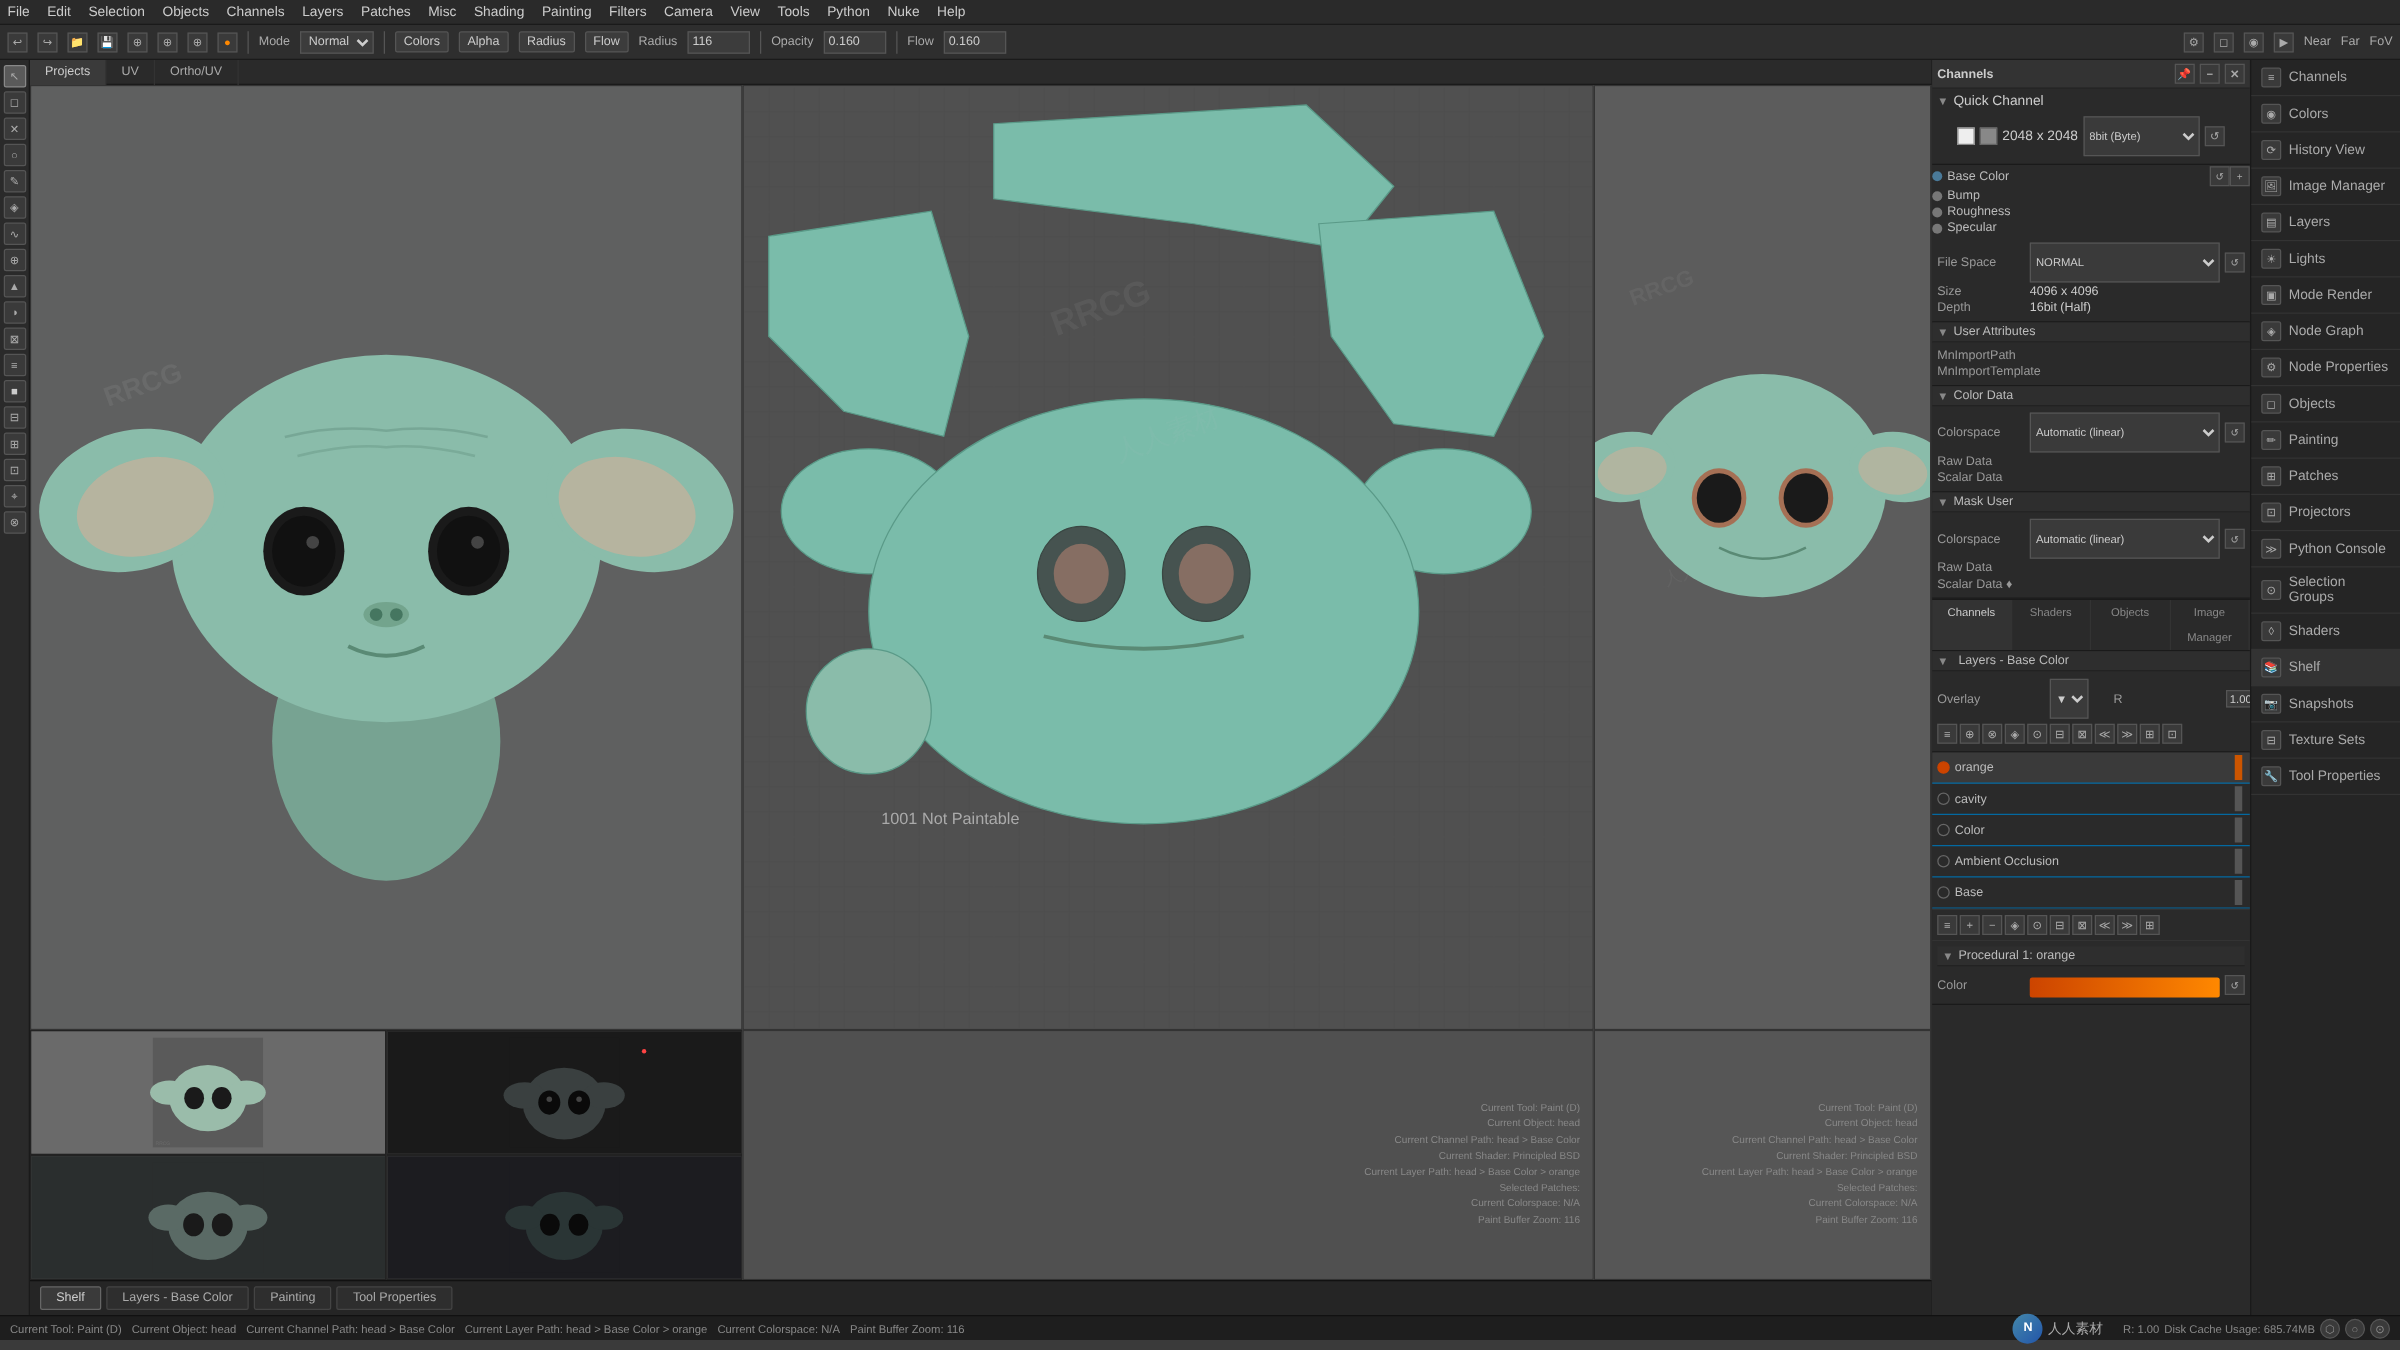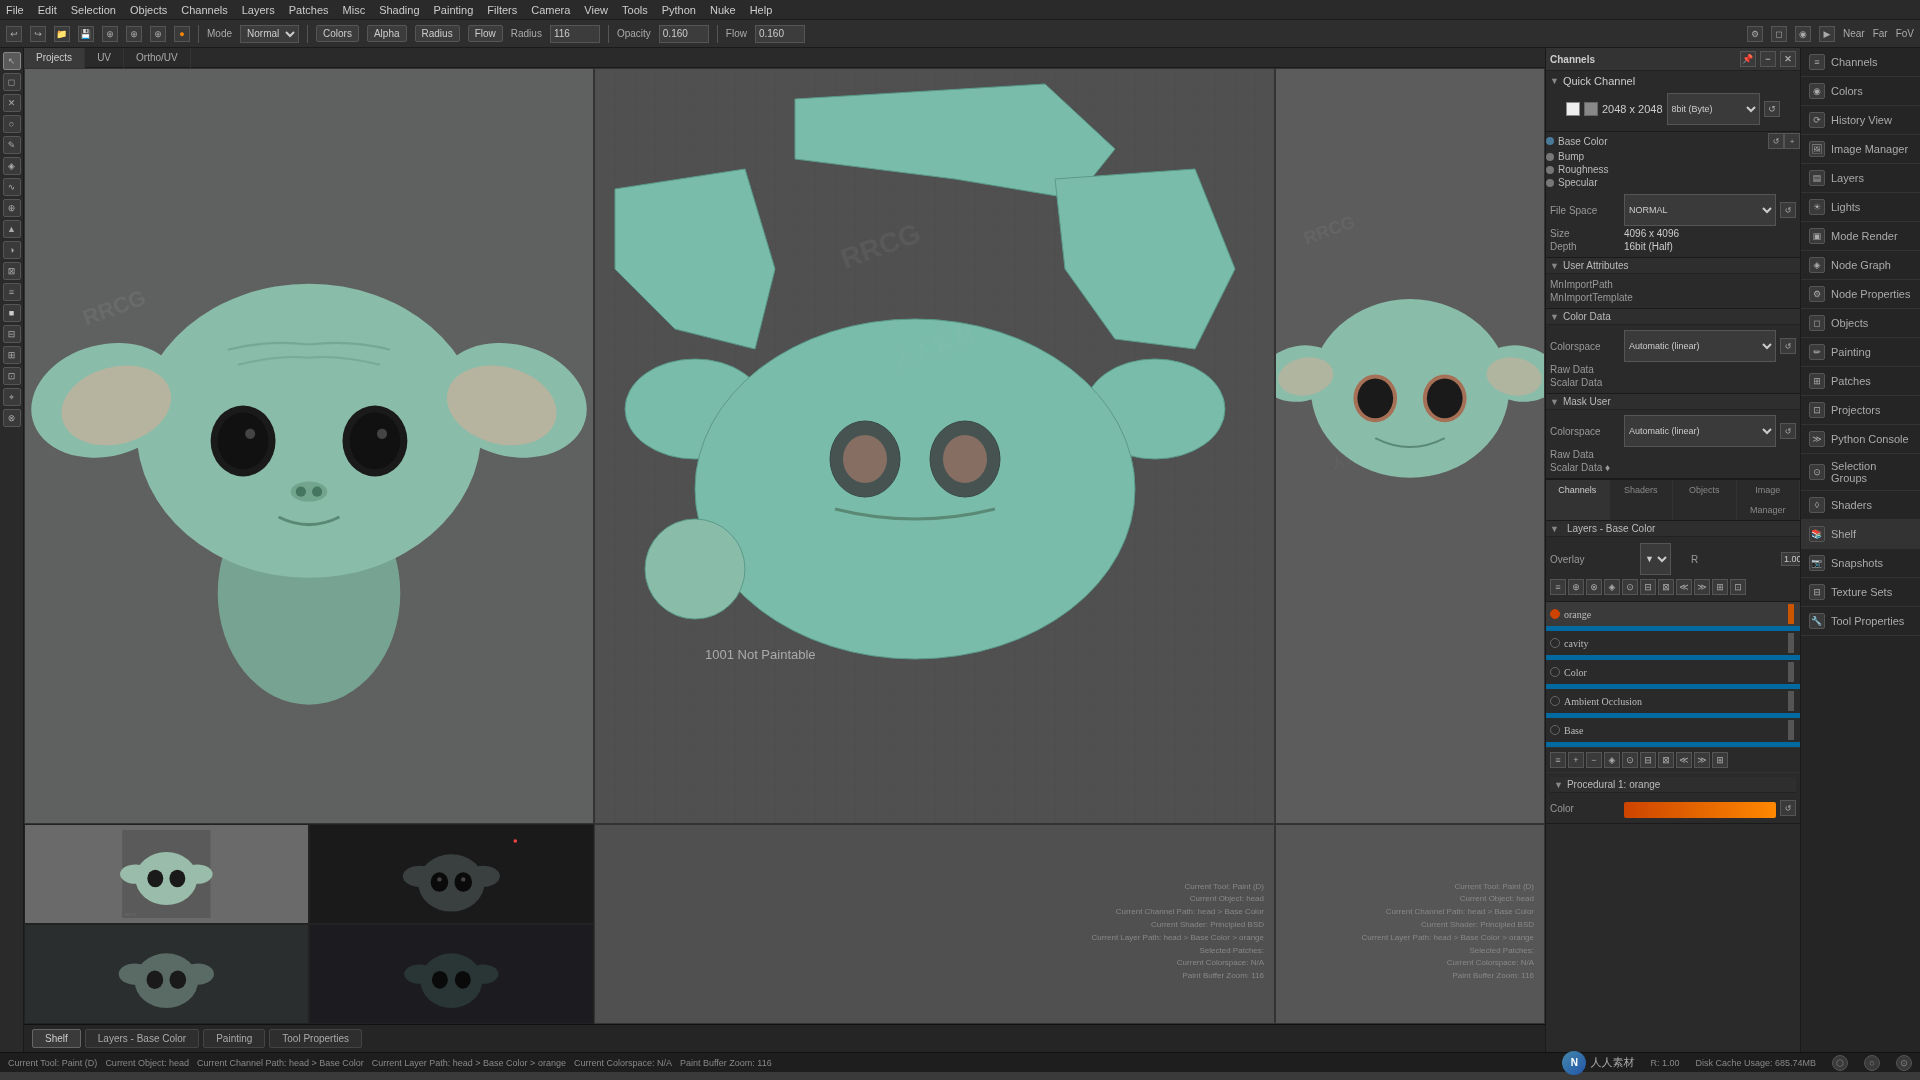--- a/index.html
+++ b/index.html
@@ -285,22 +285,21 @@
       flex: 1;
     }
 
     
     .layer-row {
       display: flex;
       align-items: center;
       padding: 2px 4px;
       font-size: 10px;
       color: #bbb;
-      border-bottom: 5px solid #0369a1;
-      font-family: Liberation Serif, serif;
+      border-bottom: 1px solid #0369a1;
     }
     .layer-vis-dot {
       width: 10px;
       height: 10px;
       border-radius: 50%;
       border: 1px solid #666;
       margin-right: 4px;
       flex-shrink: 0;
     }
 
@@ -354,21 +353,21 @@
       border-top: 1px solid #111;
       display: flex;
       align-items: center;
       padding: 0 8px;
       gap: 16px;
       font-size: 9px;
       color: #888;
     }
     .status-left { display: flex; gap: 8px; flex: 1; }
     .status-center { display: flex; gap: 8px; }
-    .status-right { display: flex; gap: 16px; align-items: center; }
+    .status-right { display: flex; gap: 4px; align-items: center; }
 
     
     #bottom-tabs {
       height: 28px;
       background: #252525;
       border-top: 1px solid #111;
       display: flex;
       align-items: center;
       padding: 0 8px;
       gap: 4px;

